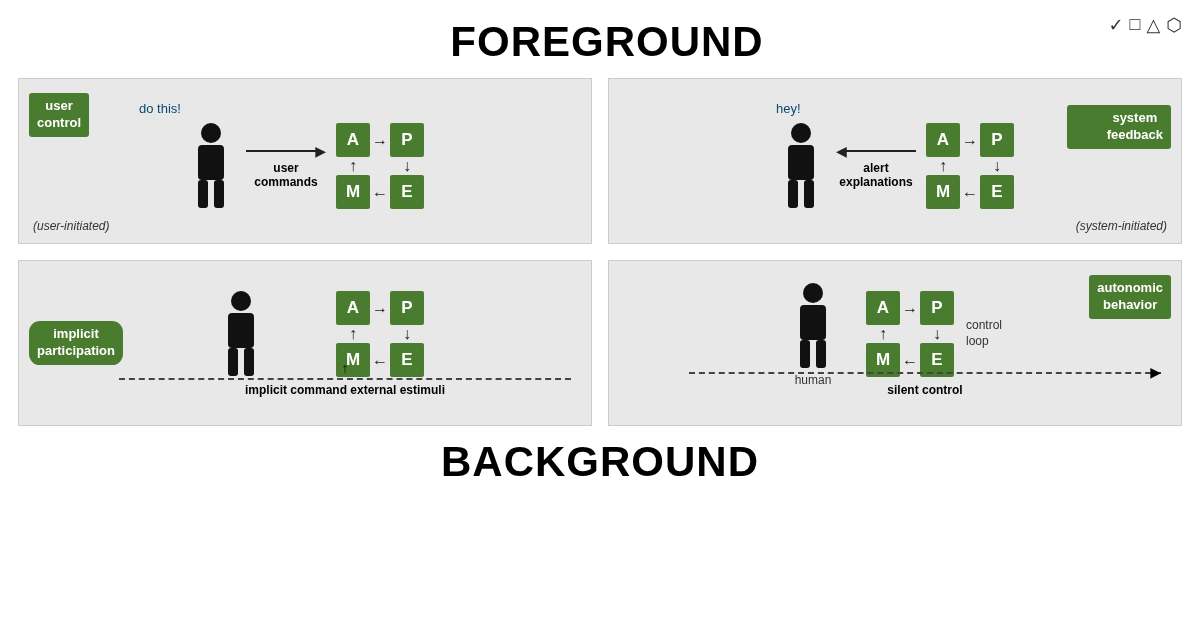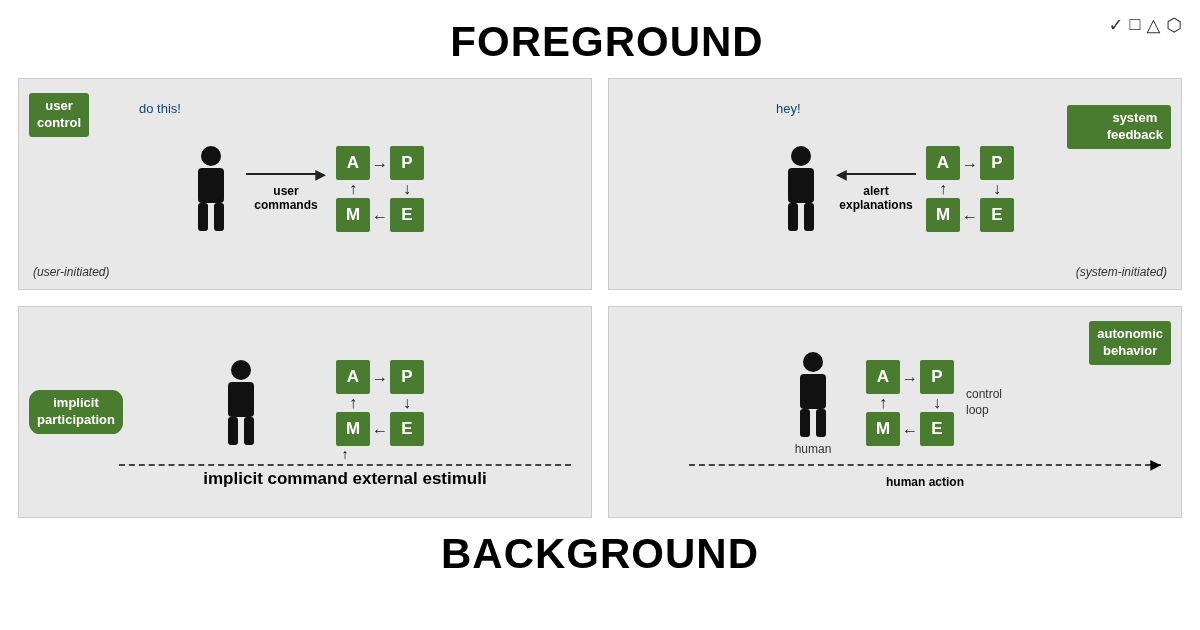--- a/index.html
+++ b/index.html
@@ -26,21 +26,21 @@
       padding: 12px 0 10px 0;
       letter-spacing: 1px;
     }
 
     .grid {
       display: grid;
       grid-template-columns: 1fr 1fr;
       grid-template-rows: 1fr 1fr;
       gap: 16px;
       margin: 0 18px;
-      height: 440px;
+      height: 348px;
     }
 
     .cell {
       background: #e8e8e8;
       border: 1.5px solid #cccccc;
       position: relative;
       display: flex;
       align-items: center;
       justify-content: center;
       padding: 10px 14px;
@@ -228,21 +228,21 @@
         <div class="apex-box">M</div>
         <div class="arrow-cell">←</div>
         <div class="apex-box">E</div>
       </div>
     </div>
 
     <div style="position:absolute; bottom:28px; left:100px; right:20px; display:flex; flex-direction:column; align-items:center;">
       <div style="font-size:14px; margin-bottom:2px;">↑</div>
       <div style="width:100%; border-top:2px dashed #444; position:relative;">
       </div>
-      <div style="font-size:17px; font-weight:700; text-align:right; margin-top:3px;">implicit command external estimuli</div>
+      <div style="font-size:12px; font-weight:700; text-align:right; margin-top:3px;">implicit command external estimuli</div>
     </div>
   </div>
 
   <div class="cell" style="flex-direction:column; justify-content:center;">
 
     <div class="badge" style="top:14px; right:10px; font-size:13px;">autonomic<br>behavior</div>
 
     <div style="display:flex; align-items:center; gap:8px; margin-bottom:18px;">
 
       <div style="display:flex; flex-direction:column; align-items:center;">
@@ -267,19 +267,19 @@
         <div class="apex-box">E</div>
       </div>
 
       <div style="font-size:12px; color:#333; margin-left:4px; line-height:1.3;">control<br>loop</div>
     </div>
 
     <div style="position:absolute; bottom:28px; left:80px; right:20px; display:flex; flex-direction:column; align-items:center;">
       <div style="width:100%; border-top:2px dashed #444; position:relative; display:flex; justify-content:flex-end; align-items:center;">
         <span style="font-size:14px; margin-top:-10px;">▶</span>
       </div>
-      <div style="font-size:12px; font-weight:700; text-align:center; margin-top:3px;">human action</div>
+      <div style="font-size:12px; font-weight:700; text-align:center; margin-top:3px;">silent control</div>
     </div>
   </div>
 
 </div>
 
 <div class="page-footer">BACKGROUND</div>
 
 </body></html>

